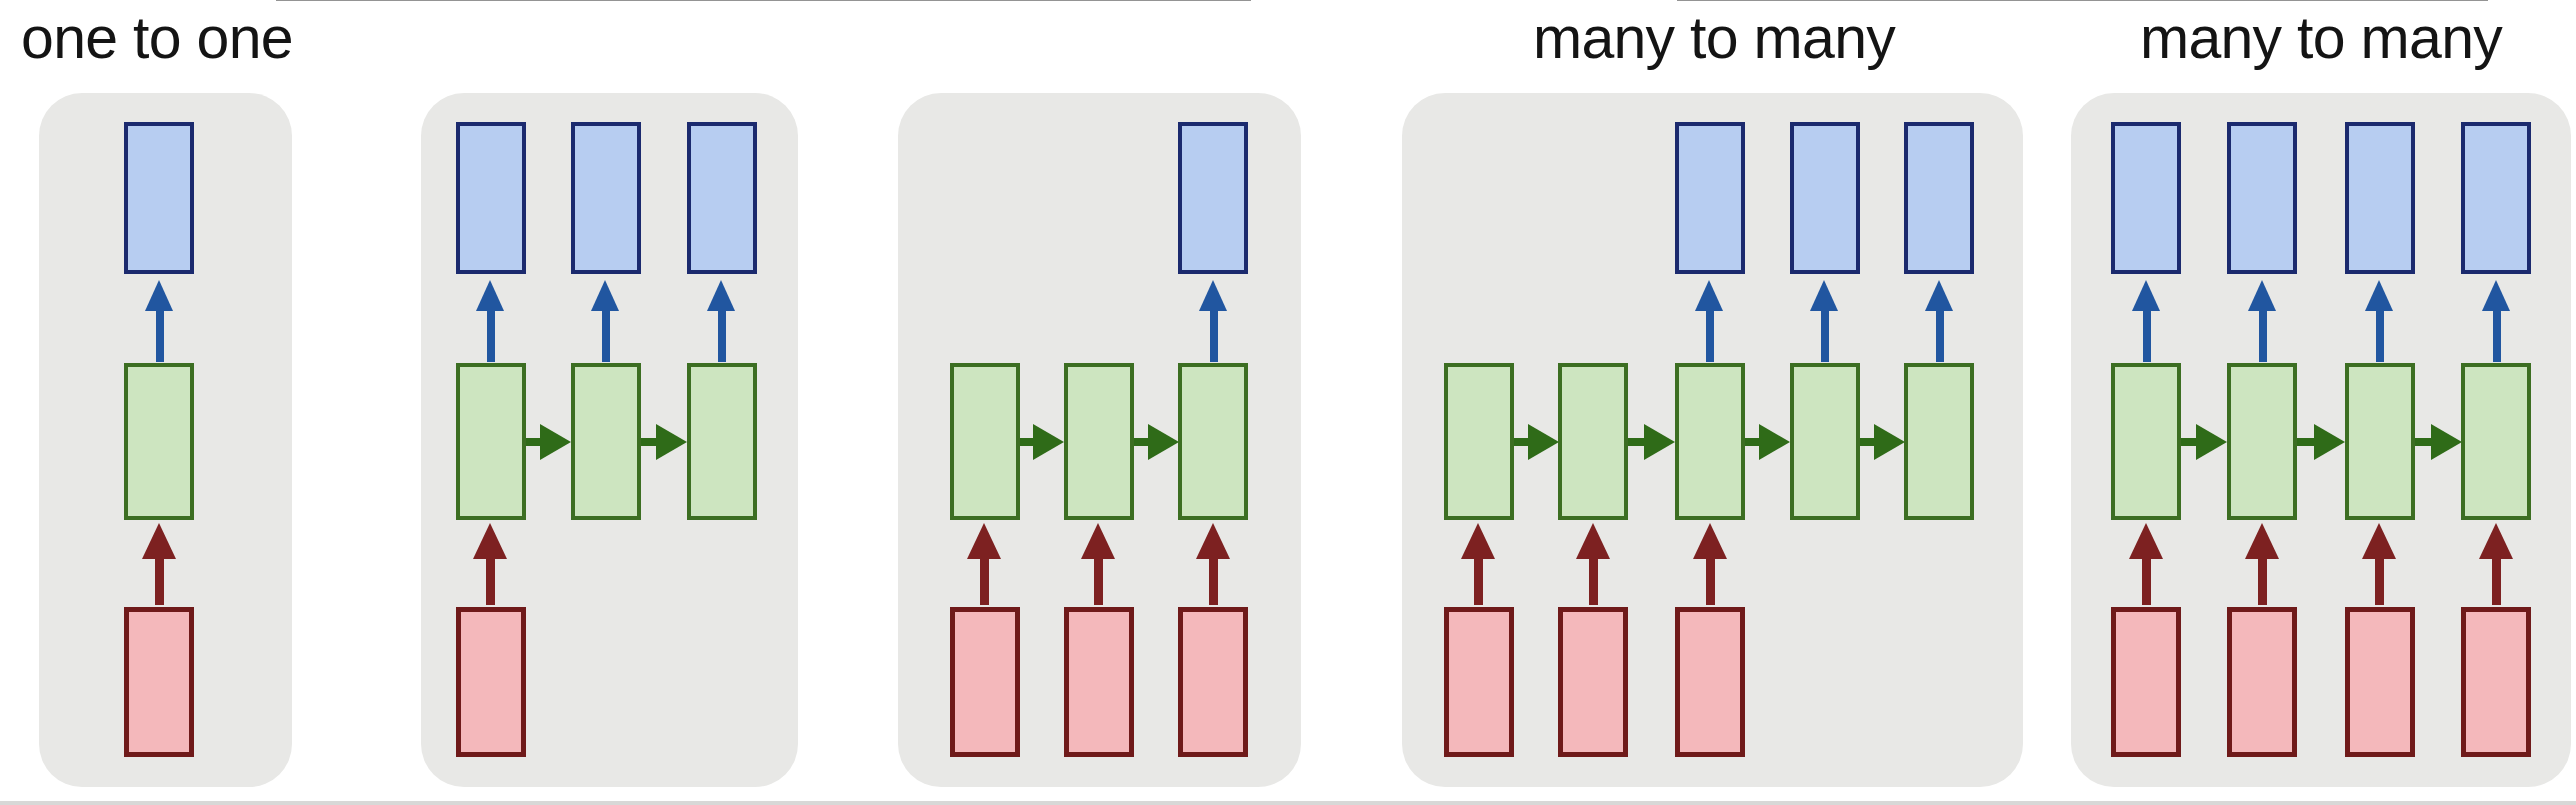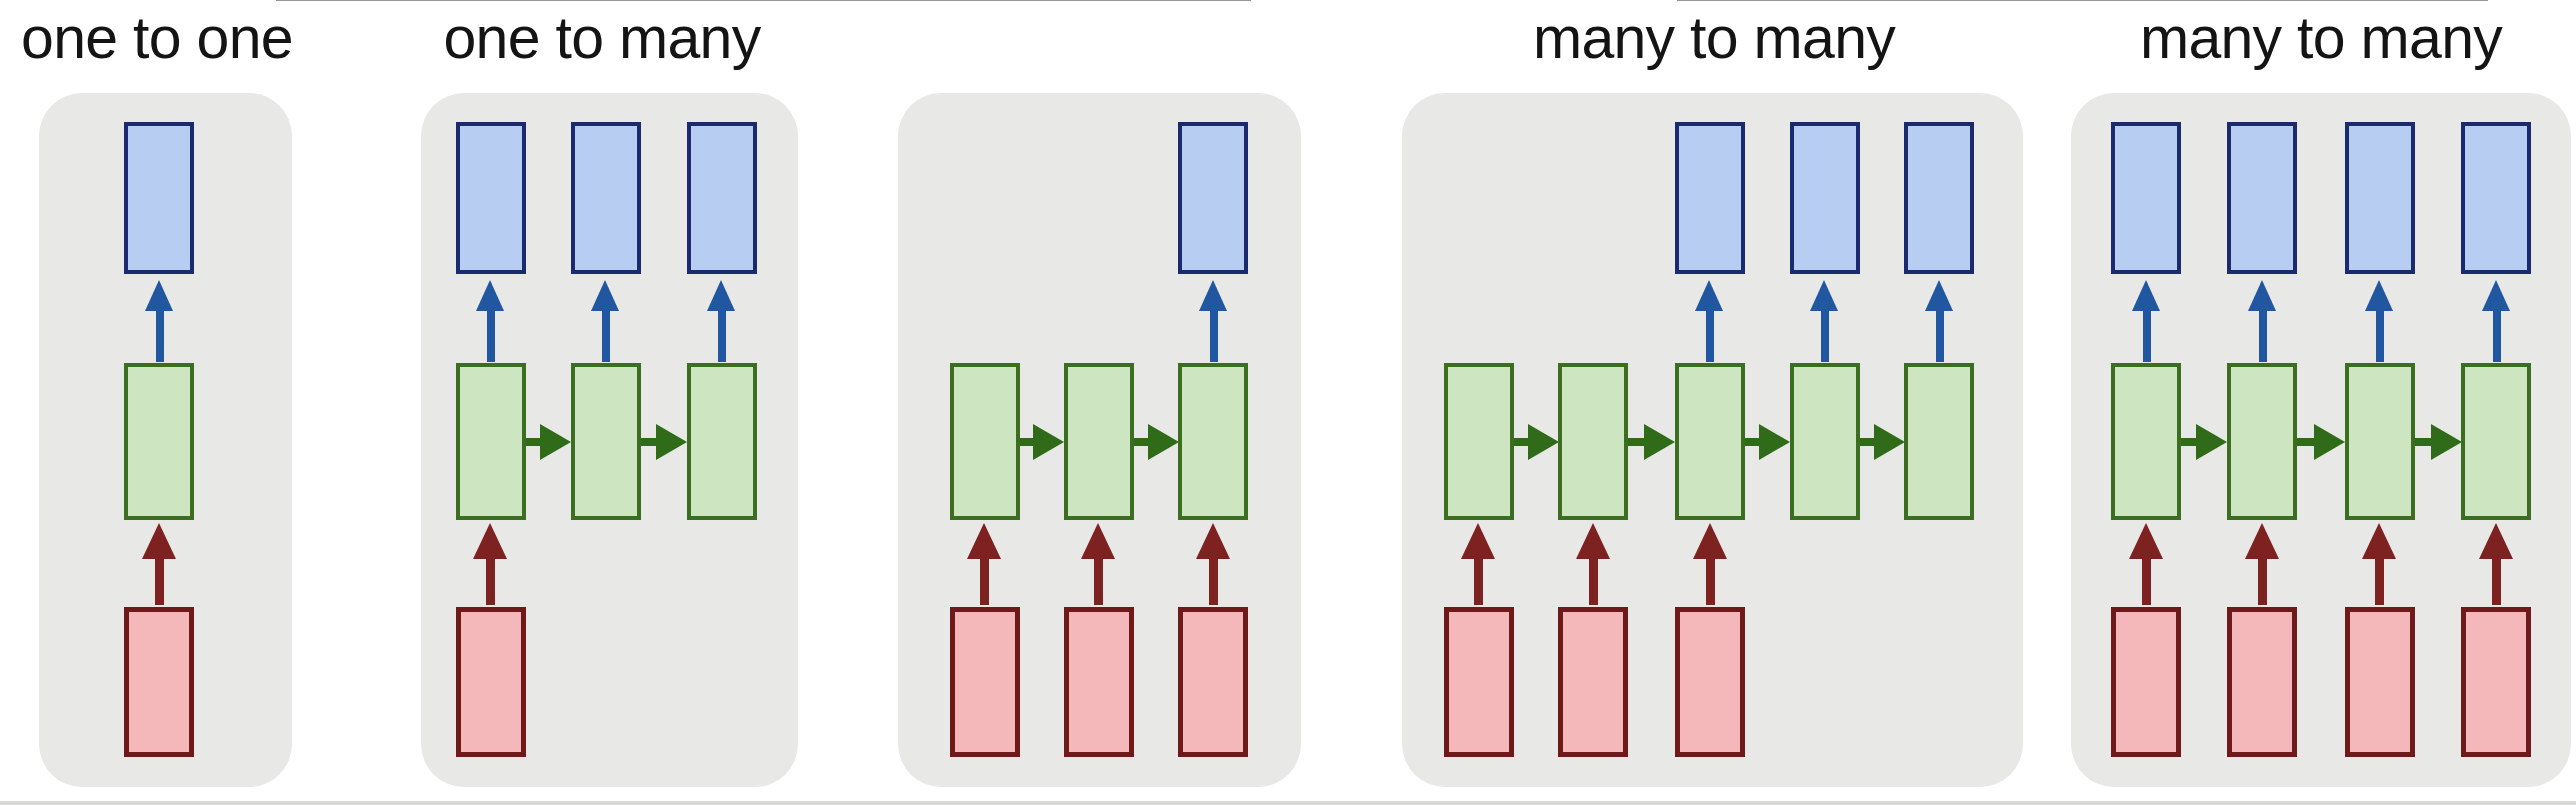--- a/index.html
+++ b/index.html
@@ -61,21 +61,20 @@
       <div class="vhead" style="border-left: 14.7px solid transparent; border-right: 14.7px solid transparent; border-bottom: 31px solid rgb(33, 86, 160);"></div>
       <div class="vshaft" style="left: 10.5px; top: 26.6px; width: 8.4px; bottom: 0px; background: rgb(33, 86, 160);"></div>
     </div>
     <div class="box" style="left: 124px; top: 363px; width: 70px; height: 157px; background: rgb(205, 229, 192); border: 4.9px solid rgb(60, 110, 34);"></div>
     <div class="varrow" style="left: 142px; top: 523px; width: 35px; height: 82px;">
       <div class="vhead" style="border-left: 17.5px solid transparent; border-right: 17.5px solid transparent; border-bottom: 36px solid rgb(125, 33, 33);"></div>
       <div class="vshaft" style="left: 13px; top: 32px; width: 9px; bottom: 0px; background: rgb(125, 33, 33);"></div>
     </div>
     <div class="box" style="left: 124px; top: 607px; width: 70px; height: 150px; background: rgb(244, 184, 187); border: 5.6px solid rgb(111, 26, 26);"></div>
     <div class="panel" style="left: 421px; top: 93px; width: 377px; height: 694px; background: rgb(232, 232, 230); border-radius: 43px;"></div>
-    <div class="panel-title" style="left: 602px; top: 5.6px; font-size: 59px; color: rgb(20, 20, 20);">one to many</div>
     <div class="harrow" style="left: 526px; top: 424px; width: 45px; height: 36px;">
       <div class="hhead" style="border-top: 18px solid transparent; border-bottom: 18px solid transparent; border-left: 31px solid rgb(47, 107, 24);"></div>
       <div class="hshaft" style="top: 14px; height: 8.4px; right: 26.6px; background: rgb(47, 107, 24);"></div>
     </div>
     <div class="harrow" style="left: 641px; top: 424px; width: 46px; height: 36px;">
       <div class="hhead" style="border-top: 18px solid transparent; border-bottom: 18px solid transparent; border-left: 31px solid rgb(47, 107, 24);"></div>
       <div class="hshaft" style="top: 14px; height: 8.4px; right: 26.6px; background: rgb(47, 107, 24);"></div>
     </div>
     <div class="box" style="left: 456px; top: 122px; width: 70px; height: 152px; background: rgb(183, 205, 241); border: 4.9px solid rgb(27, 42, 110);"></div>
     <div class="varrow" style="left: 476px; top: 280px; width: 29px; height: 82px;">

